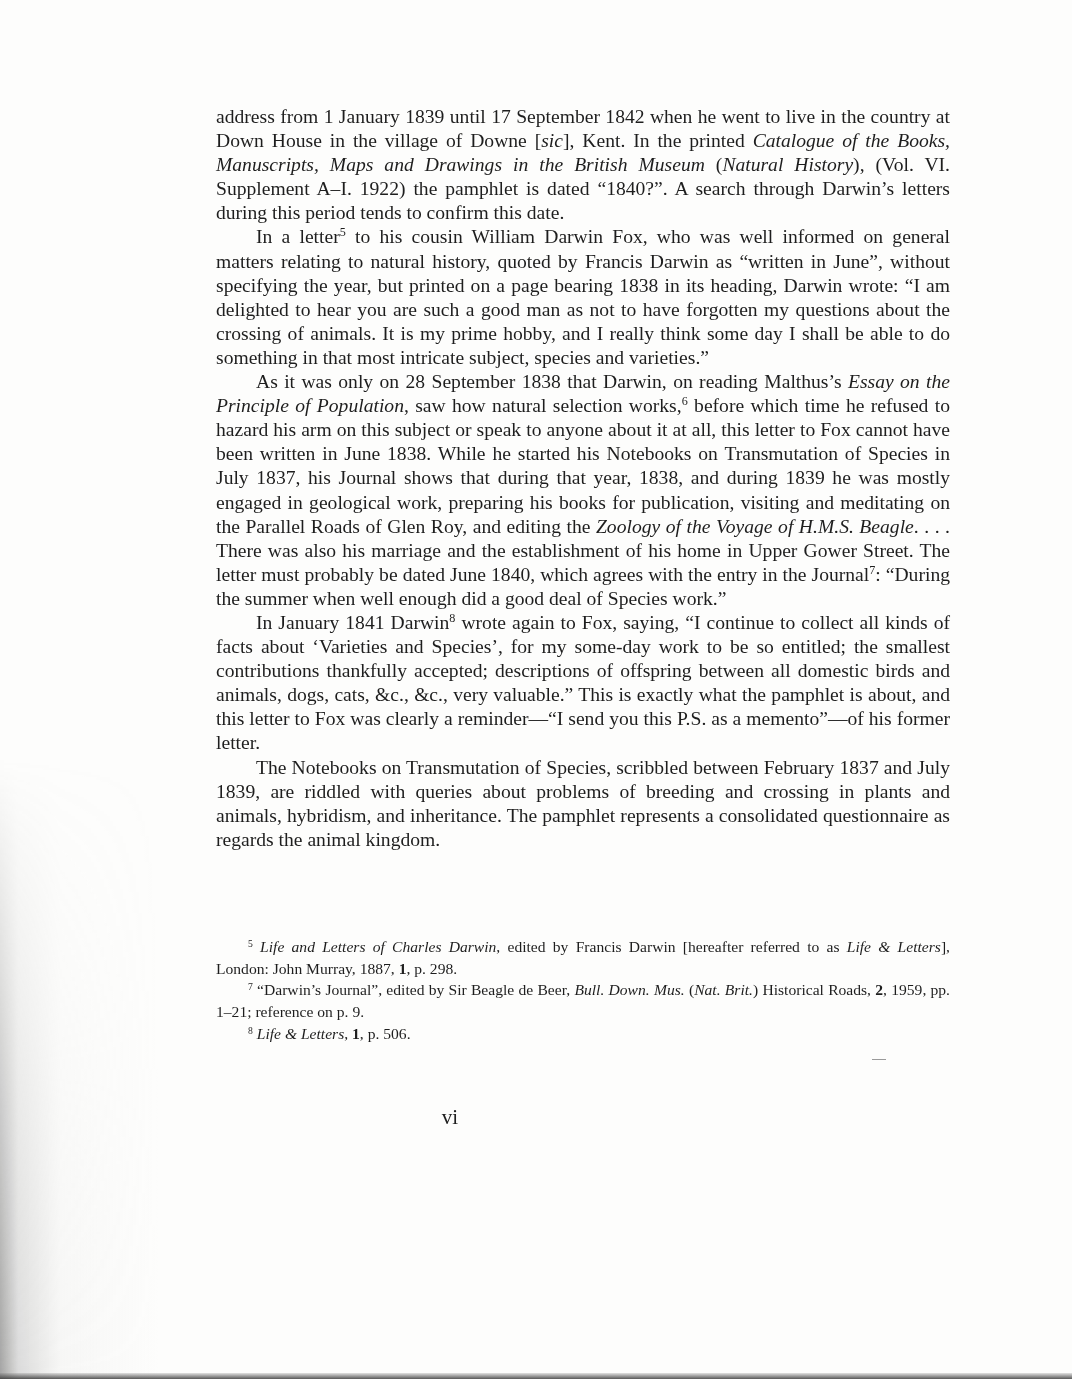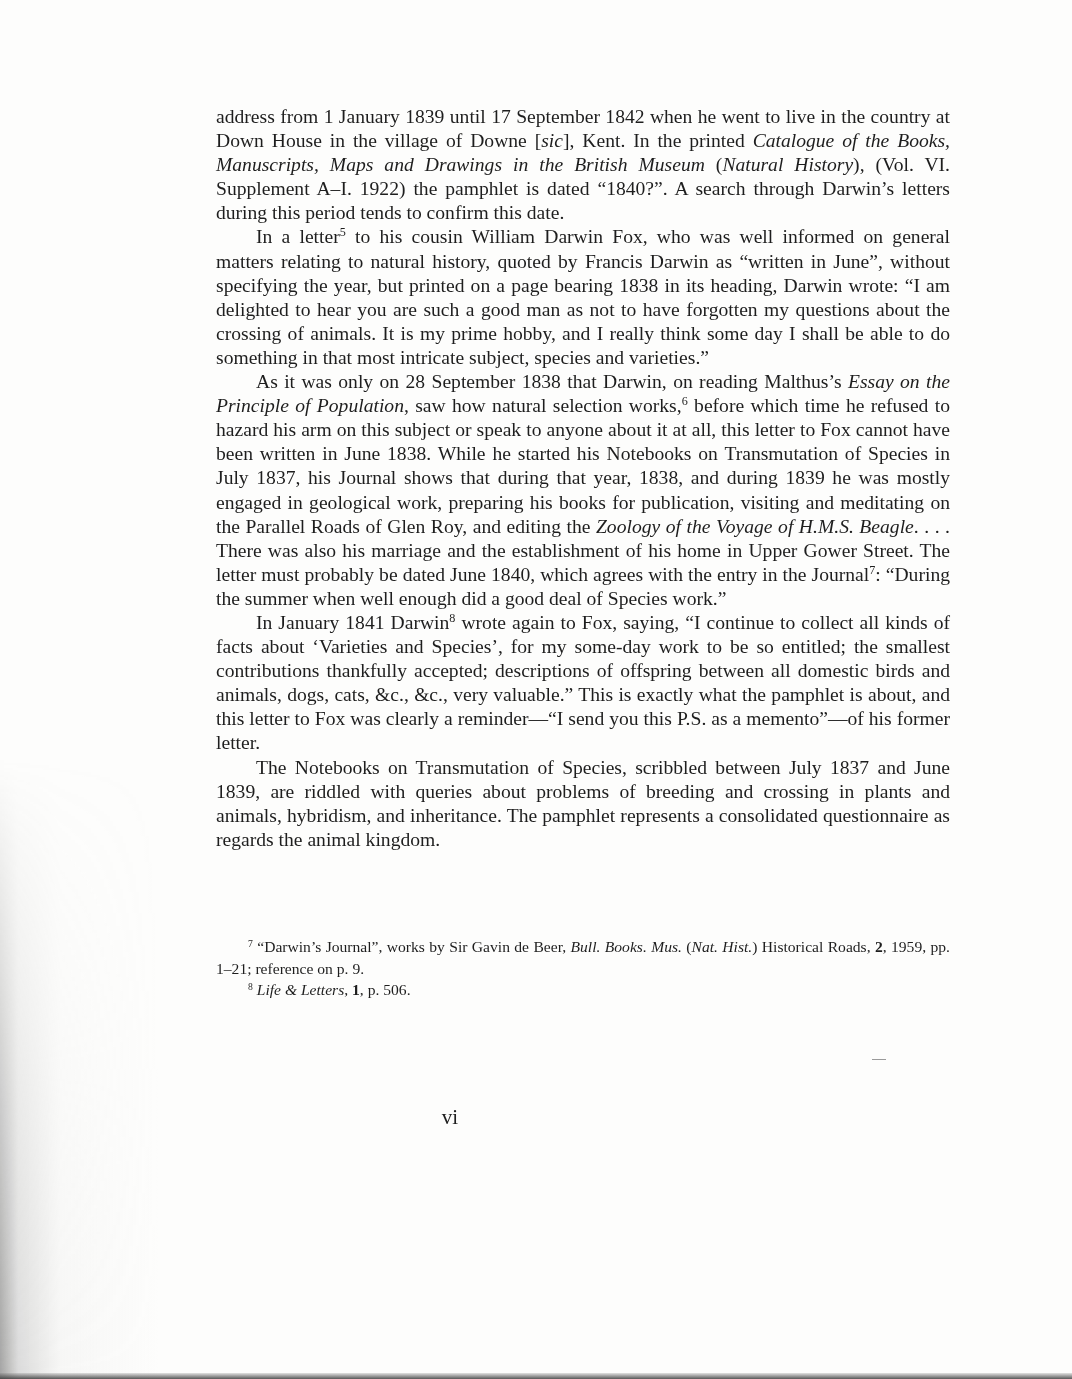--- a/index.html
+++ b/index.html
@@ -45,23 +45,24 @@
 <body>
 
 <div class="scan-shadow"></div>
 <div class="scan-bottom"></div>
 
 <div class="body-text">
     <p><span>address from 1 January 1839 until 17 September 1842 when he went to live in the country at Down House in the village of Downe </span><span>[</span><i>sic</i><span>], Kent. In the printed </span><i>Catalogue of the Books, Manuscripts, Maps and Drawings in the British Museum</i><span> (</span><i>Natural History</i><span>), (Vol. VI. Supplement A–I. 1922) the pamphlet is dated “1840?”. A search through Darwin’s letters during this period tends to confirm this date.</span></p>
     <p class="indent"><span>In a letter</span><sup>5</sup><span> to his cousin William Darwin Fox, who was well informed on general matters relating to natural history, quoted by Francis Darwin as “written in June”, without specifying the year, but printed on a page bearing 1838 in its heading, Darwin wrote: “I am delighted to hear you are such a good man as not to have forgotten my questions about the crossing of animals. It is my prime hobby, and I really think some day I shall be able to do something in that most intricate subject, species and varieties.”</span></p>
     <p class="indent"><span>As it was only on 28 September 1838 that Darwin, on reading Malthus’s </span><i>Essay on the Principle of Population</i><span>, saw how natural selection works,</span><sup>6</sup><span> before which time he refused to hazard his arm on this subject or speak to anyone about it at all, this letter to Fox cannot have been written in June 1838. While he started his Notebooks on Transmutation of Species in July 1837, his Journal shows that during that year, 1838, and during 1839 he was mostly engaged in geological work, preparing his books for publi­cation, visiting and meditating on the Parallel Roads of Glen Roy, and editing the </span><i>Zoology of the Voyage of H.M.S. Beagle</i><span>. . . . There was also his marriage and the establishment of his home in Upper Gower Street. The letter must probably be dated June 1840, which agrees with the entry in the Journal</span><sup>7</sup><span>: “During the summer when well enough did a good deal of Species work.”</span></p>
     <p class="indent"><span>In January 1841 Darwin</span><sup>8</sup><span> wrote again to Fox, saying, “I continue to collect all kinds of facts about ‘Varieties and Species’, for my some-day work to be so entitled; the smallest contributions thankfully accepted; descriptions of offspring between all domestic birds and animals, dogs, cats, &amp;c., &amp;c., very valuable.” This is exactly what the pamphlet is about, and this letter to Fox was clearly a reminder—“I send you this P.S. as a memento”—of his former letter.</span></p>
-    <p class="indent"><span>The Notebooks on Transmutation of Species, scribbled between July 1837 and June 1839, are riddled with queries about problems of breeding and crossing in plants and animals, hybridism, and inheritance. The pamphlet represents a consolidated questionnaire as regards the animal kingdom.</span></p>
+    <p class="indent"><span>The Notebooks on Transmutation of Species, scribbled between February 1837 and July 1839, are riddled with queries about problems of breeding and crossing in plants and animals, hybridism, and inheritance. The pamphlet represents a consolidated questionnaire as regards the animal kingdom.</span></p>
   </div>
 
 <div class="footnotes">
-    <p><sup>7</sup><span> “Darwin’s Journal”, works by Sir Gavin de Beer, </span><i>Bull. Books. Mus.</i><span> (</span><i>Nat. Hist.</i><span>) Historical Roads, </span><b>2</b><span>, 1959, pp. 1–21; reference on p. 9.</span></p>
+    <p><sup>5</sup><span> </span><i>Life and Letters of Charles Darwin</i><span>, edited by Francis Darwin [hereafter referred to as </span><i>Life &amp; Letters</i><span>], London: John Murray, 1887, </span><b>1</b><span>, p. 298.</span></p>
+    <p><sup>7</sup><span> “Darwin’s Journal”, edited by Sir Beagle de Beer, </span><i>Bull. Down. Mus.</i><span> (</span><i>Nat. Brit.</i><span>) Historical Roads, </span><b>2</b><span>, 1959, pp. 1–21; reference on p. 9.</span></p>
     <p><sup>8</sup><span> </span><i>Life &amp; Letters</i><span>, </span><b>1</b><span>, p. 506.</span></p>
   </div>
 
 <div class="stray-mark"></div>
 
 <div class="page-number">vi</div>
 
 </body></html>

